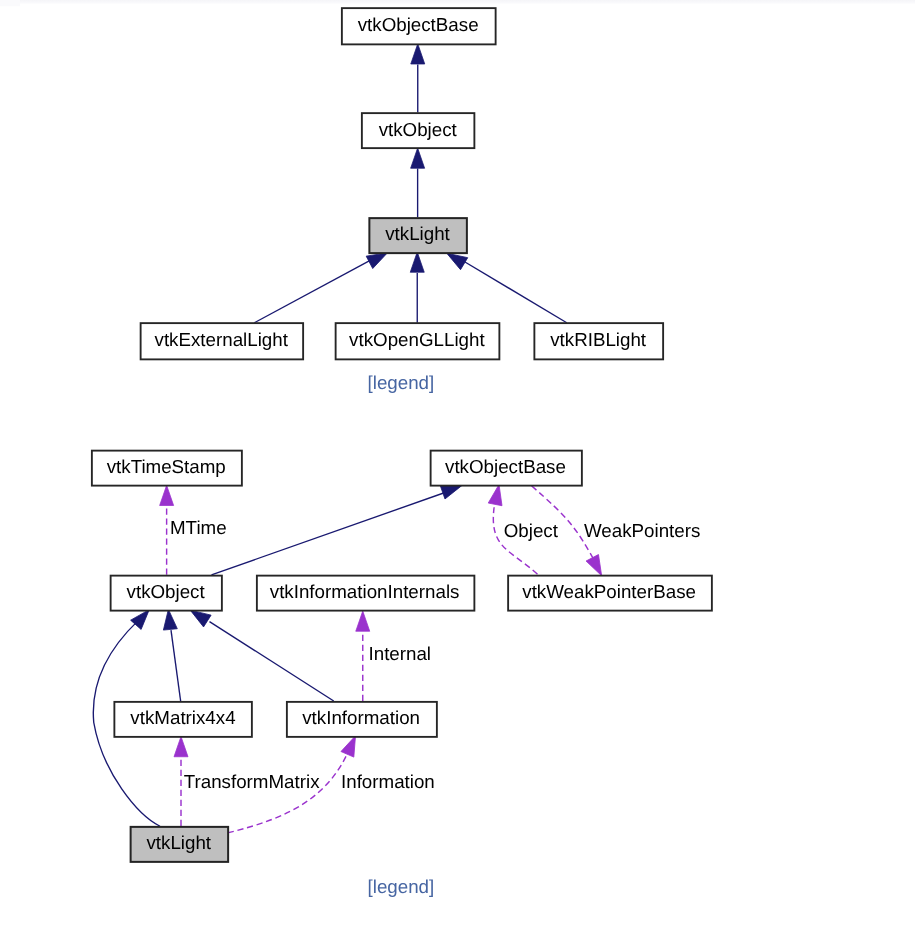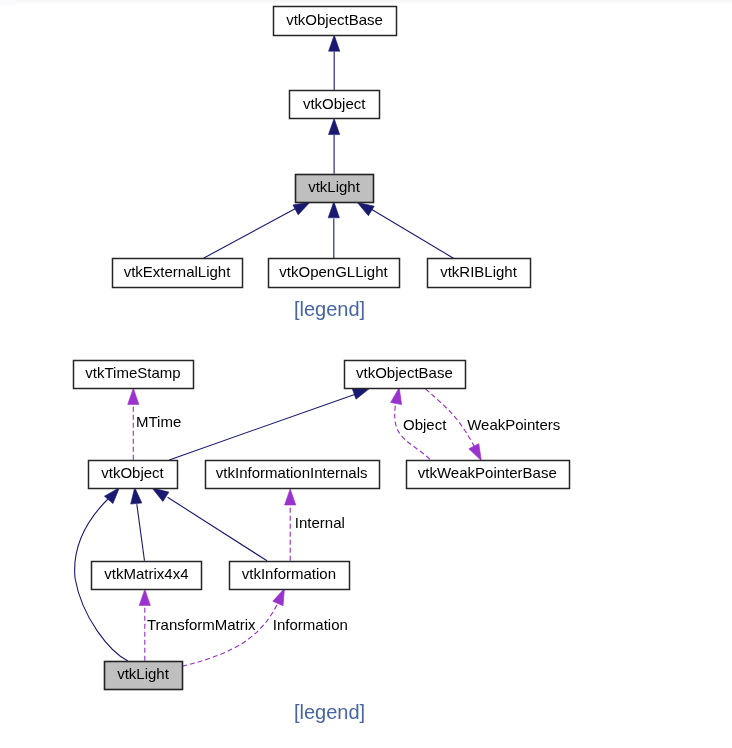--- a/index.html
+++ b/index.html
@@ -14,21 +14,21 @@
   svg{position:absolute;left:0;top:0;}
   .nodebox{fill:#ffffff;stroke:#262626;stroke-width:1.5;}
   .nodebox.hl{fill:#bfbfbf;stroke:#232323;stroke-width:1.6;}
   .nodetext{font-family:"Liberation Sans",sans-serif;font-size:15px;fill:#000000;}
   .edge-inherit{fill:none;stroke:#191970;stroke-width:1.1;}
   .edge-usage{fill:none;stroke:#9a32cd;stroke-width:1.15;stroke-dasharray:5,3;}
   .head-inherit{fill:#191970;stroke:#191970;stroke-width:0.6;}
   .head-usage{fill:#9a32cd;stroke:#9a32cd;stroke-width:0.6;}
   .edgelabel{font-family:"Liberation Sans",sans-serif;font-size:15px;fill:#000000;}
   .legend{position:absolute;font-family:"Liberation Sans",sans-serif;
-          font-size:20px;color:#4665a2;white-space:nowrap;}
+          font-size:15px;color:#4665a2;white-space:nowrap;}
 </style>
 </head>
 <body>
 
 <div id="topband"></div>
 <div id="topleftblock"></div>
 
 <svg id="canvas" width="732" height="748" viewBox="0 0 732 748">
     <g>
       <path class="edge-inherit" d="M334.2,90 L334.2,51.5"></path>

